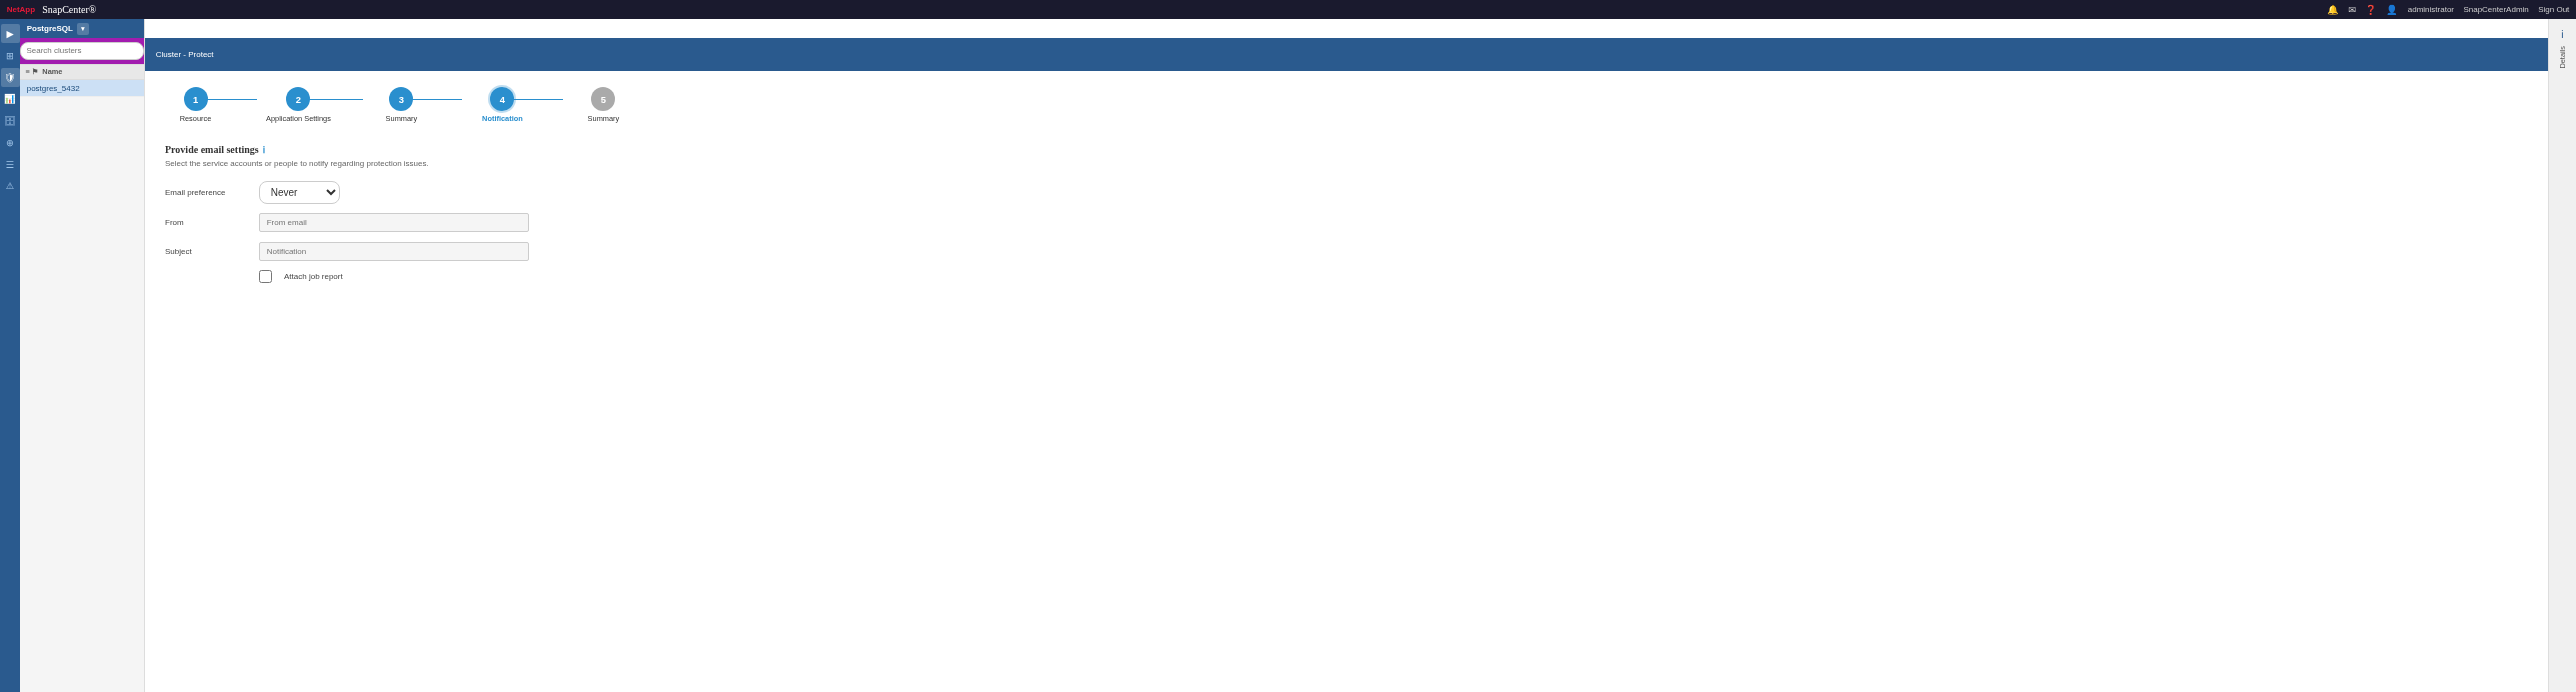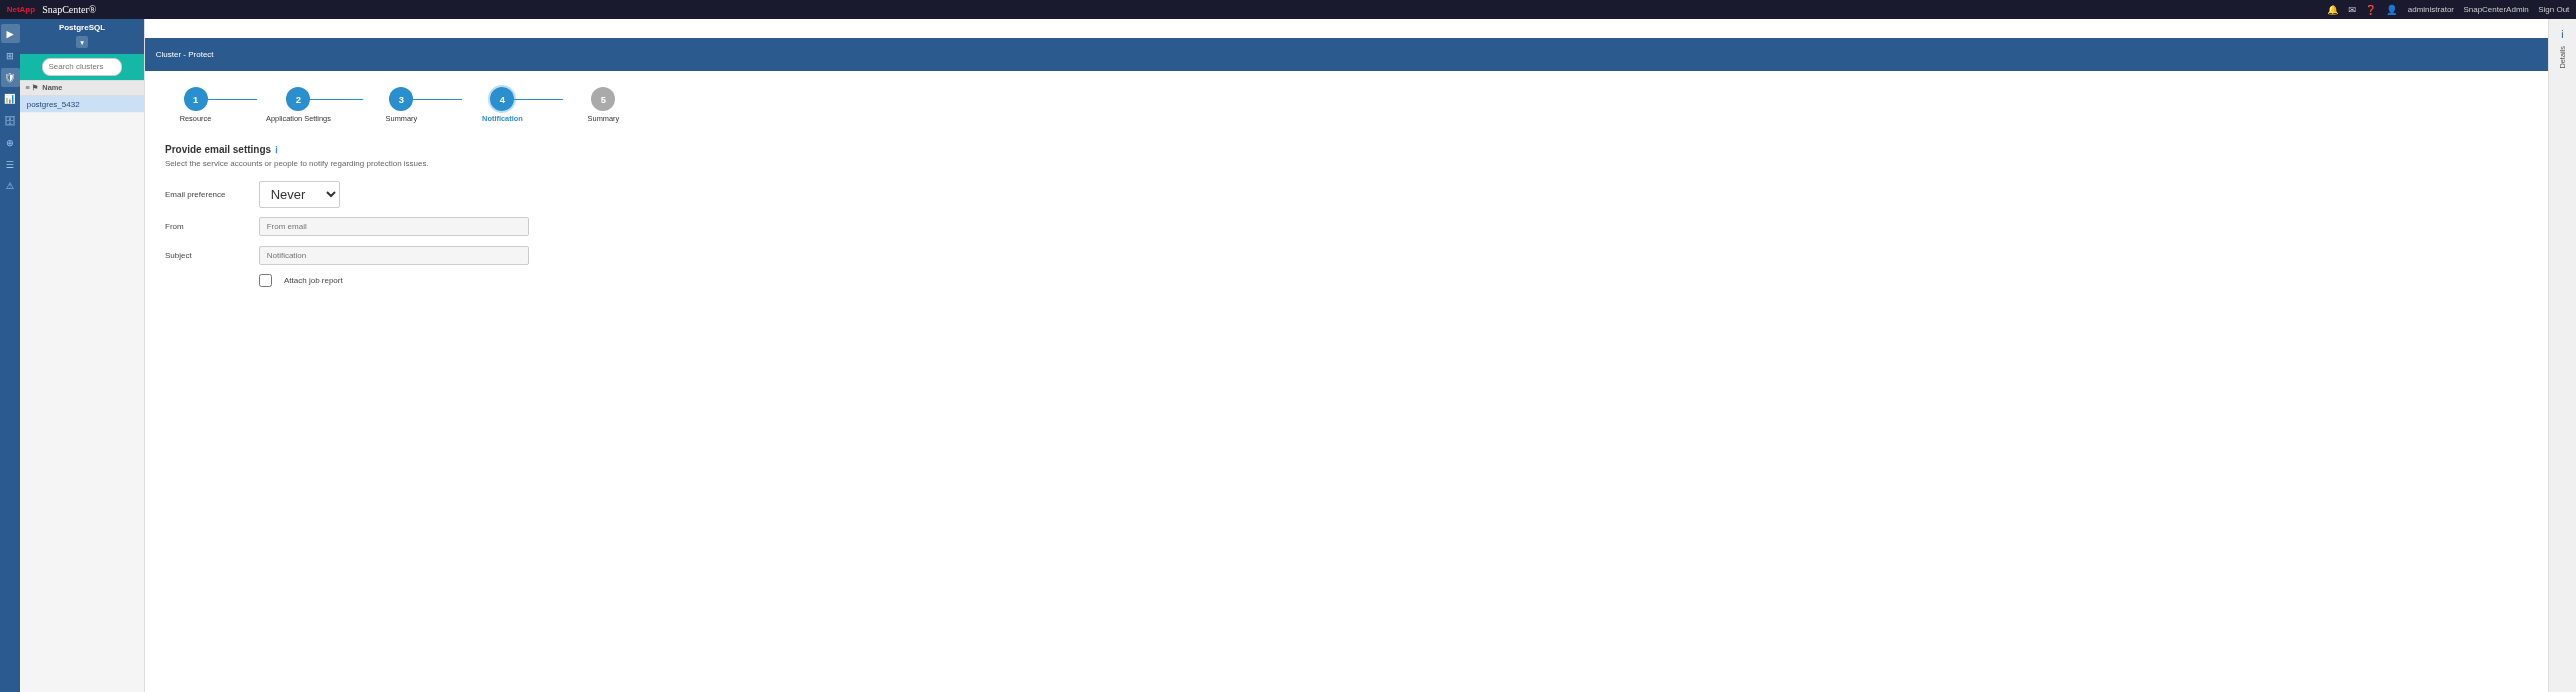--- a/index.html
+++ b/index.html
@@ -62,40 +62,39 @@
     }
     .left-panel-header {
       background: #2a5a8e;
       color: #fff;
       padding: 4px 6.7px;
       font-size: 8px;
       font-weight: bold;
       display: flex;
       align-items: center;
       gap: 4px;
-      height: 35px;
-      flex-direction: column;
+      height: 19px;
     }
     .left-panel-header .dropdown-btn {
       background: rgba(255,255,255,0.2);
       border: none;
       color: #fff;
       width: 12px;
       height: 12px;
       border-radius: 2px;
       cursor: pointer;
       font-size: 7.4px;
       display: flex;
       align-items: center;
       justify-content: center;
     }
     .search-box {
-      padding: 4px 22px;
+      padding: 4px 0;
       border-bottom: 0.7px solid #ddd;
-      background: #14b8a6;
+      background: #a21caf;
     }
     .search-input {
       width: 100%;
       padding: 3.4px 5.4px;
       border: 0.7px solid #ccc;
       border-radius: 8px;
       font-size: 8px;
       outline: none;
       background: #fff;
     }
@@ -234,20 +233,21 @@
 
     
     .section-title {
       font-size: 10px;
       font-weight: bold;
       color: #333;
       margin-bottom: 2.7px;
       display: flex;
       align-items: center;
       gap: 4px;
+      font-family: Liberation Serif, serif;
     }
     .info-icon {
       color: #2a8fce;
       font-size: 9.4px;
       cursor: pointer;
     }
     .section-desc {
       font-size: 8px;
       color: #666;
       margin-bottom: 13px;
@@ -270,22 +270,22 @@
       border-radius: 2px;
       font-size: 8px;
       background: #f5f5f5;
       color: #999;
       outline: none;
     }
     .form-select {
       width: 81px;
       padding: 4px 6.7px;
       border: 0.7px solid #ccc;
-      border-radius: 2px;
-      font-size: 13px;
+      border-radius: 8px;
+      font-size: 10px;
       background: #fff;
       color: #333;
       outline: none;
       cursor: pointer;
       appearance: auto;
     }
     .checkbox-row {
       display: flex;
       align-items: center;
       gap: 12px;

